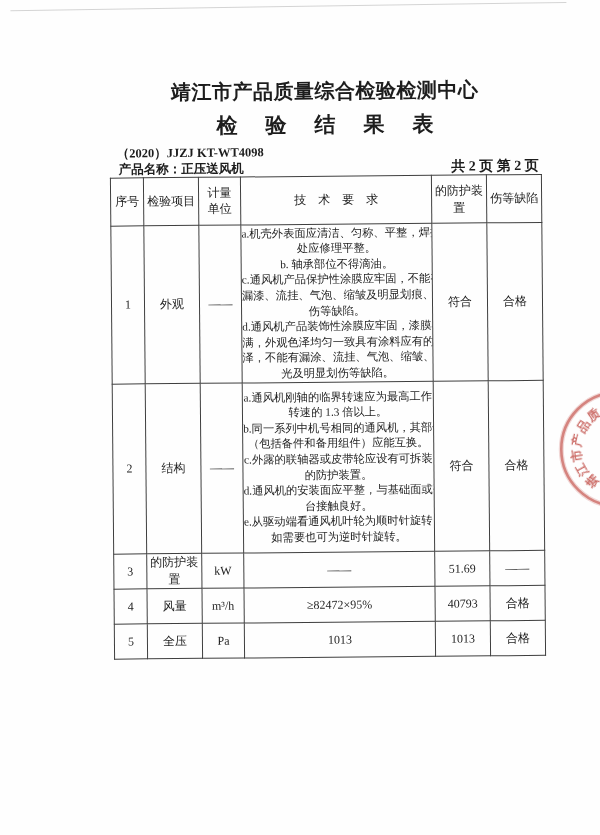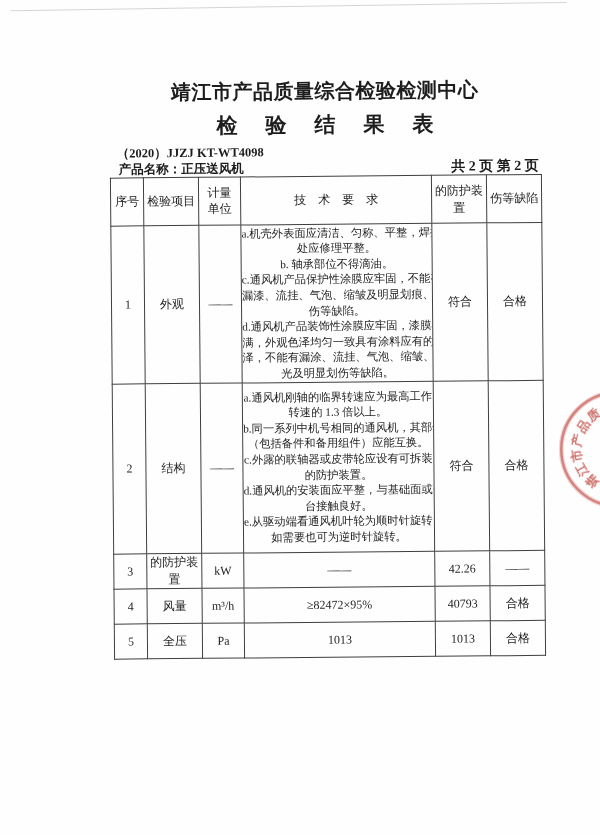--- a/index.html
+++ b/index.html
@@ -106,21 +106,21 @@
 e.从驱动端看通风机叶轮为顺时针旋转，
 如需要也可为逆时针旋转。</td>
           <td>符合</td>
           <td>合格</td>
         </tr>
         <tr class="row3">
           <td>3</td>
           <td>的防护装置</td>
           <td>kW</td>
           <td class="reqc">——</td>
-          <td>42.26</td>
+          <td>51.69</td>
           <td>——</td>
         </tr>
         <tr class="row4">
           <td>4</td>
           <td>风量</td>
           <td>m³/h</td>
           <td class="reqc">≥82472×95%</td>
           <td>40793</td>
           <td>合格</td>
         </tr>

